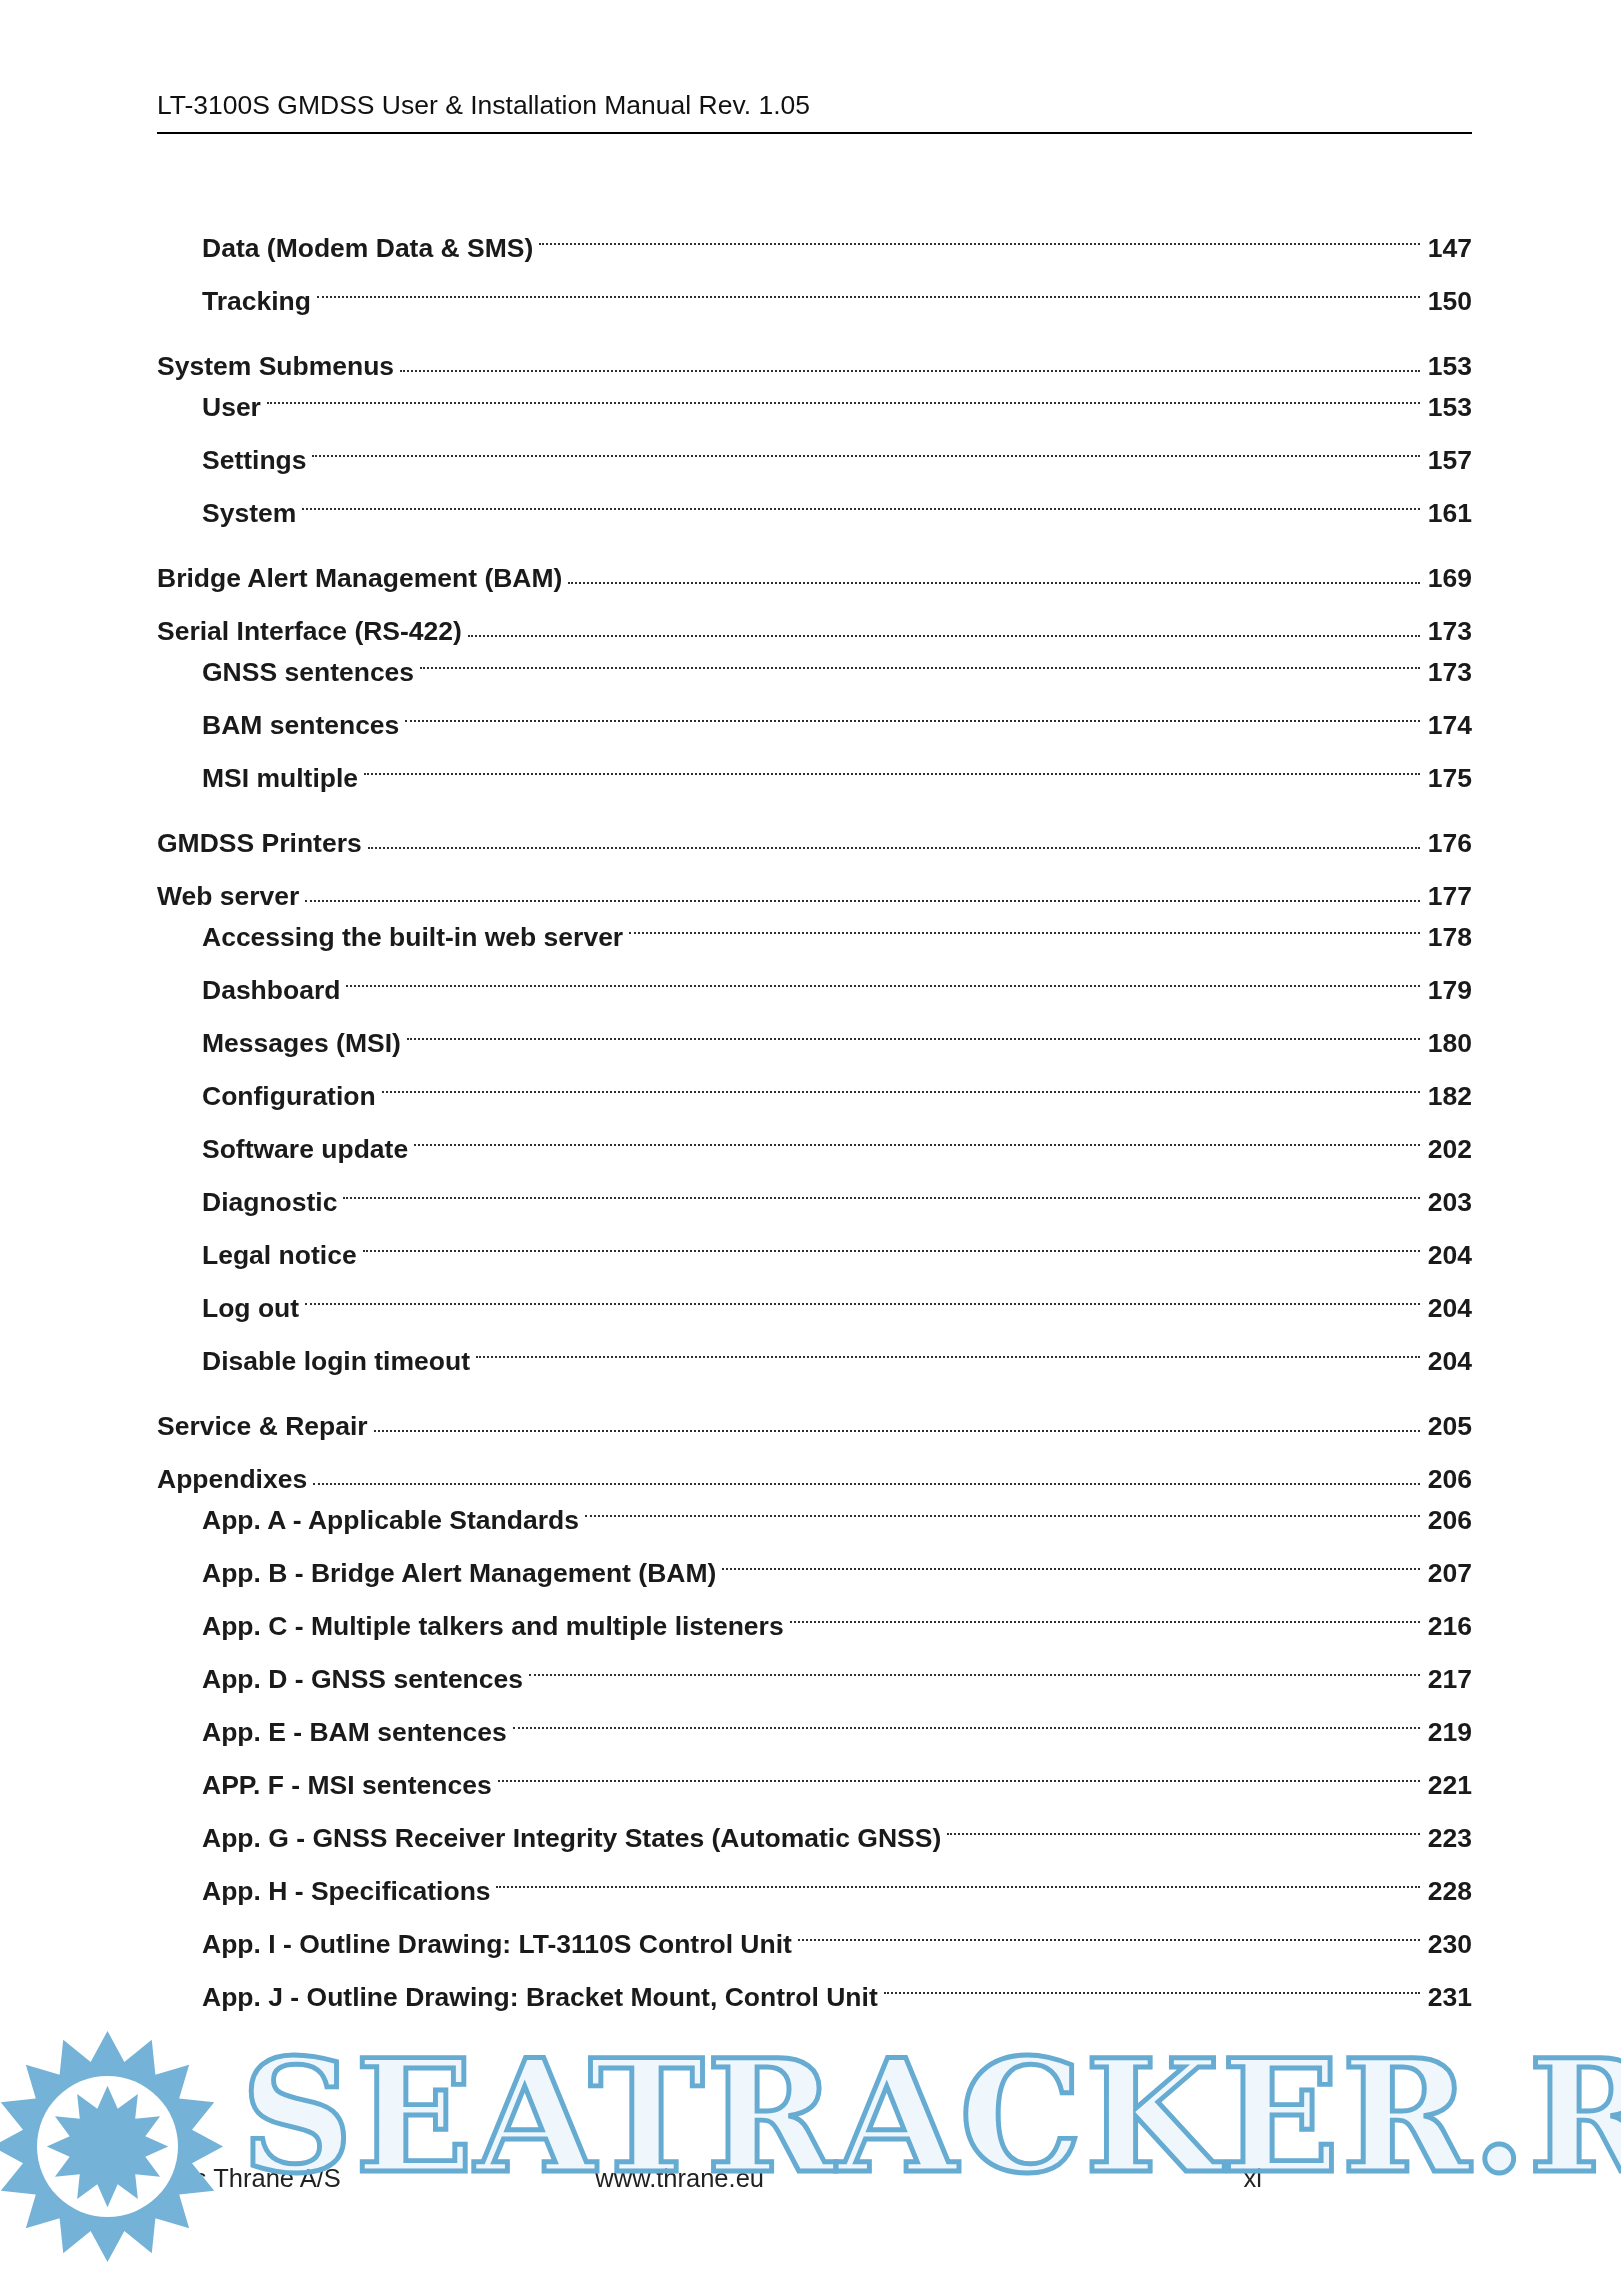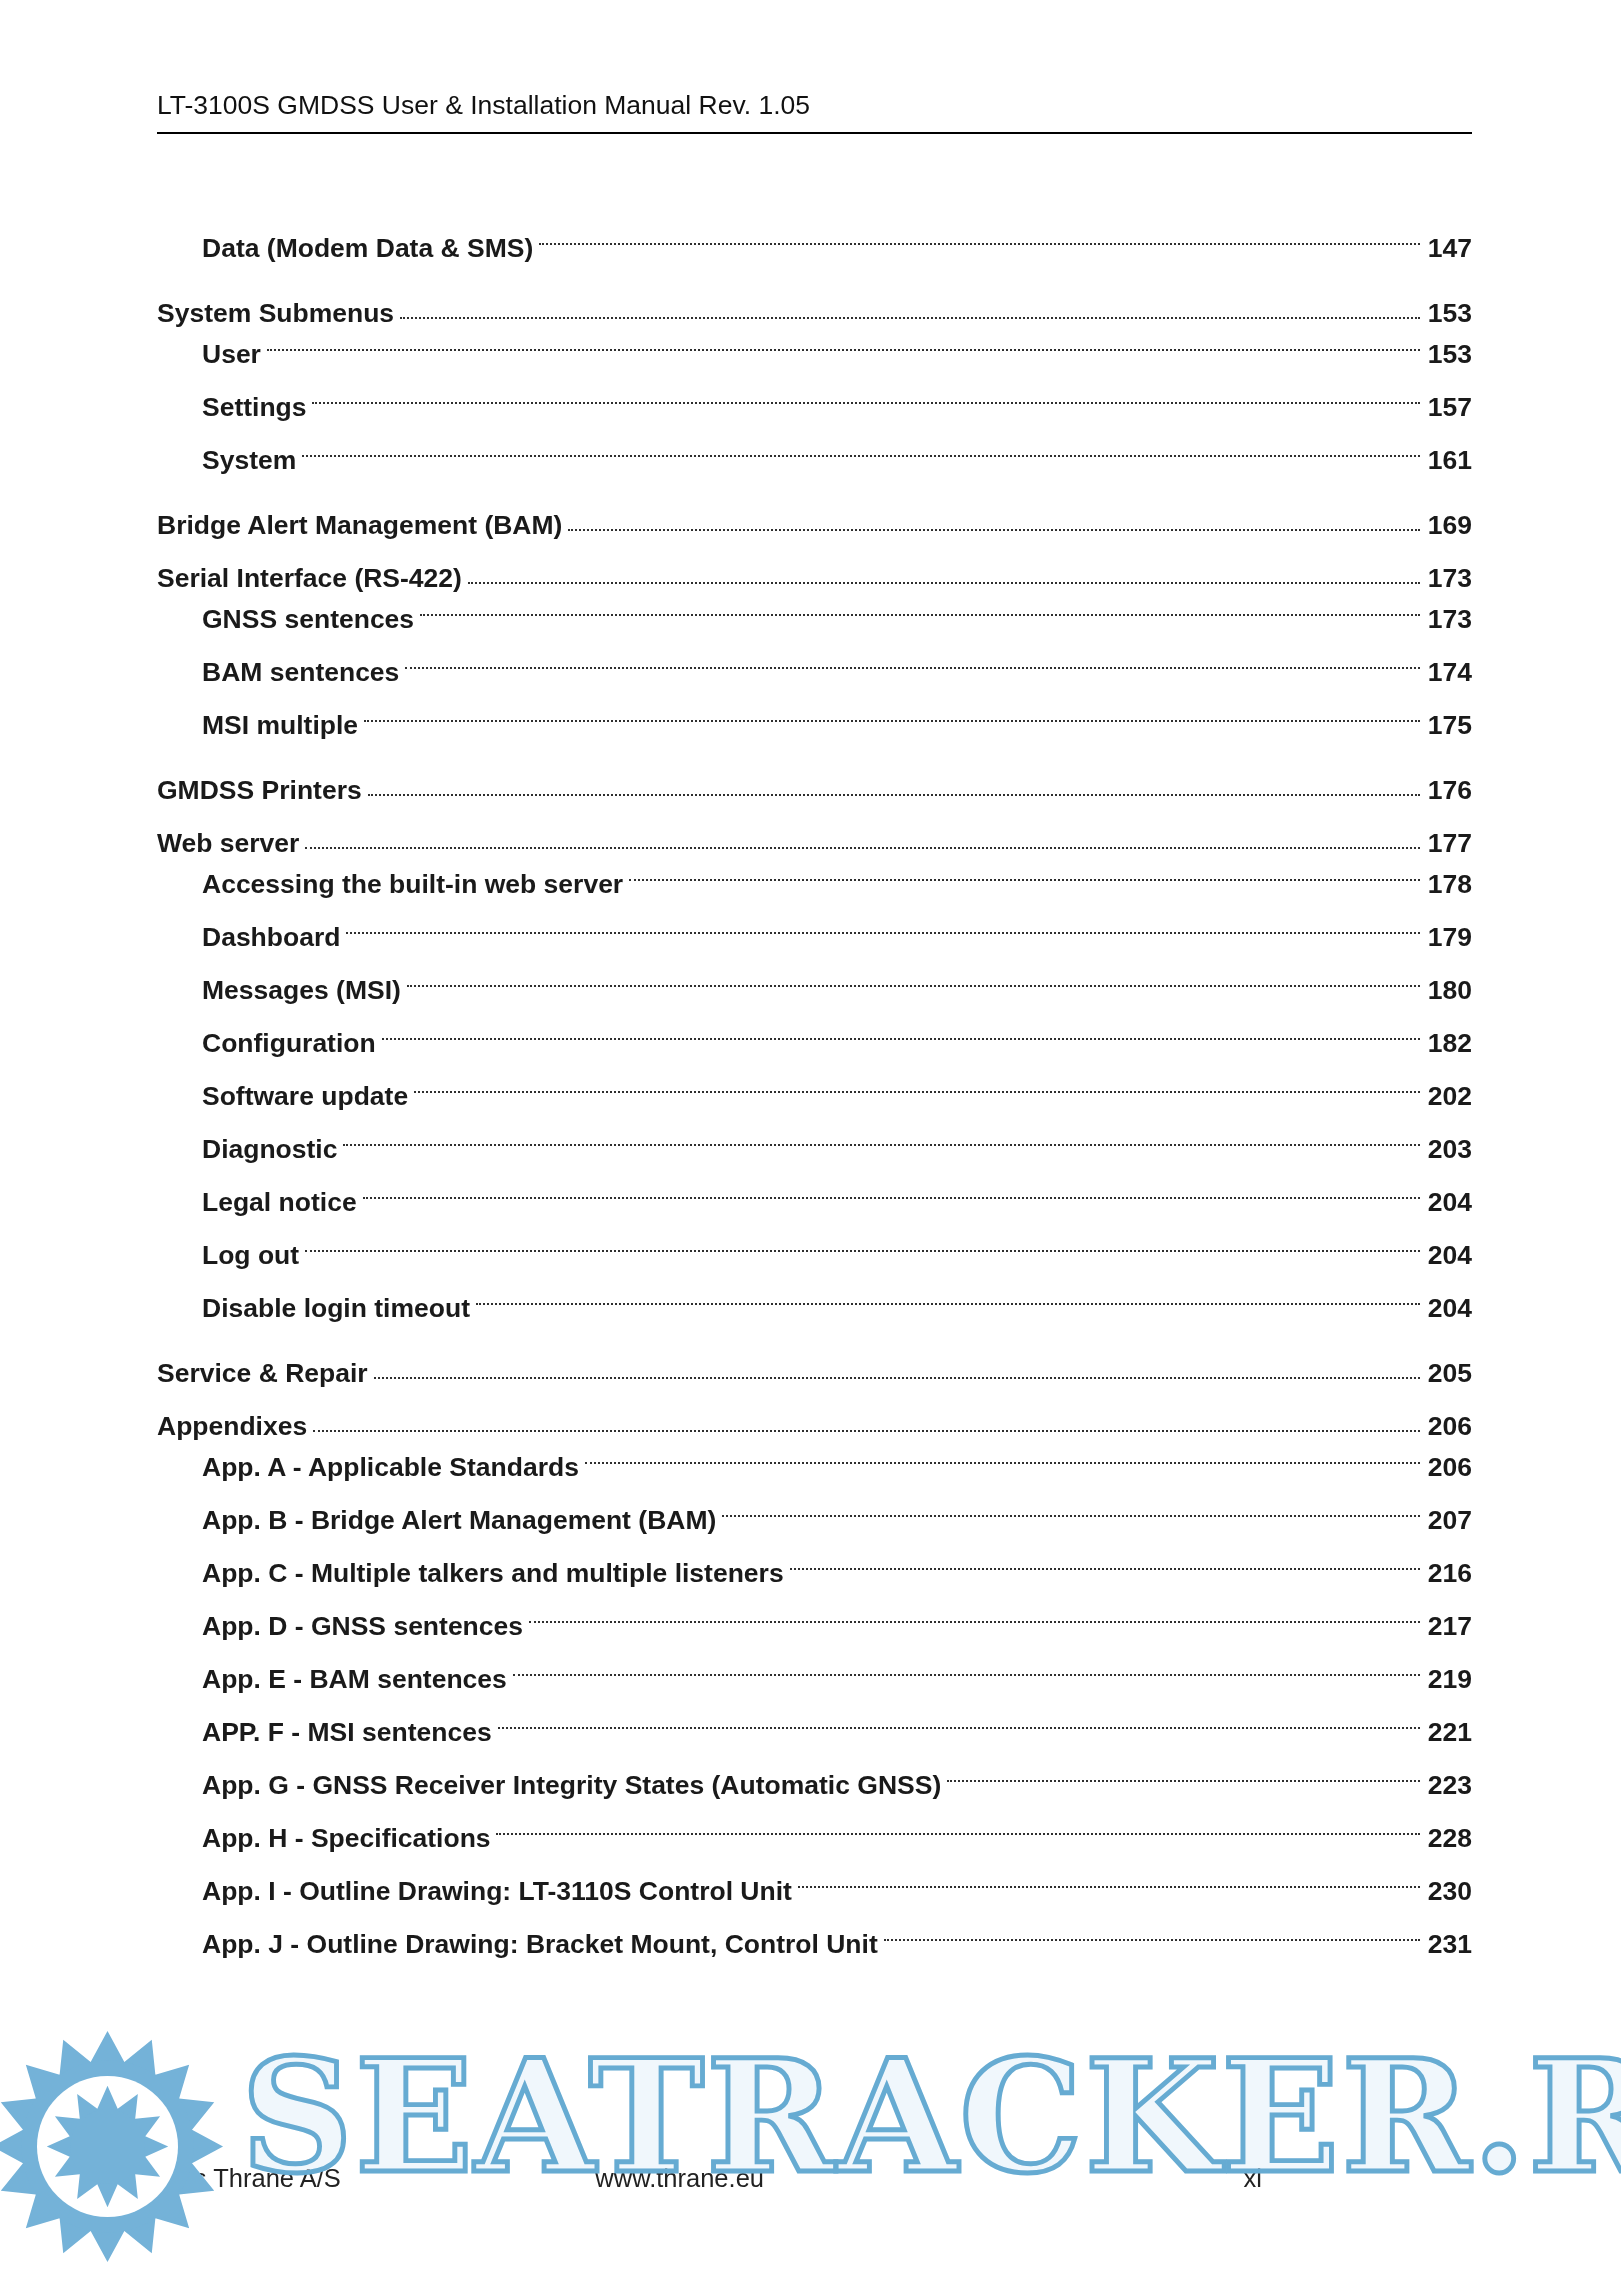--- a/index.html
+++ b/index.html
@@ -113,20 +113,25 @@
     <span>LT-3100S GMDSS User &amp; Installation Manual Rev. 1.05</span>
   </div>
 
   <div class="toc-list">
     <div class="toc-row level-1">
       <span class="toc-label">Data (Modem Data &amp; SMS)</span>
       <span class="toc-leader"></span>
       <span class="toc-page">147</span>
     </div>
 
+    <div class="toc-row level-1">
+      <span class="toc-label">Tracking</span>
+      <span class="toc-leader"></span>
+      <span class="toc-page">150</span>
+    </div>
 
     <div class="toc-row level-0">
       <span class="toc-label">System Submenus</span>
       <span class="toc-leader"></span>
       <span class="toc-page">153</span>
     </div>
 
     <div class="toc-row level-1">
       <span class="toc-label">User</span>
       <span class="toc-leader"></span>

